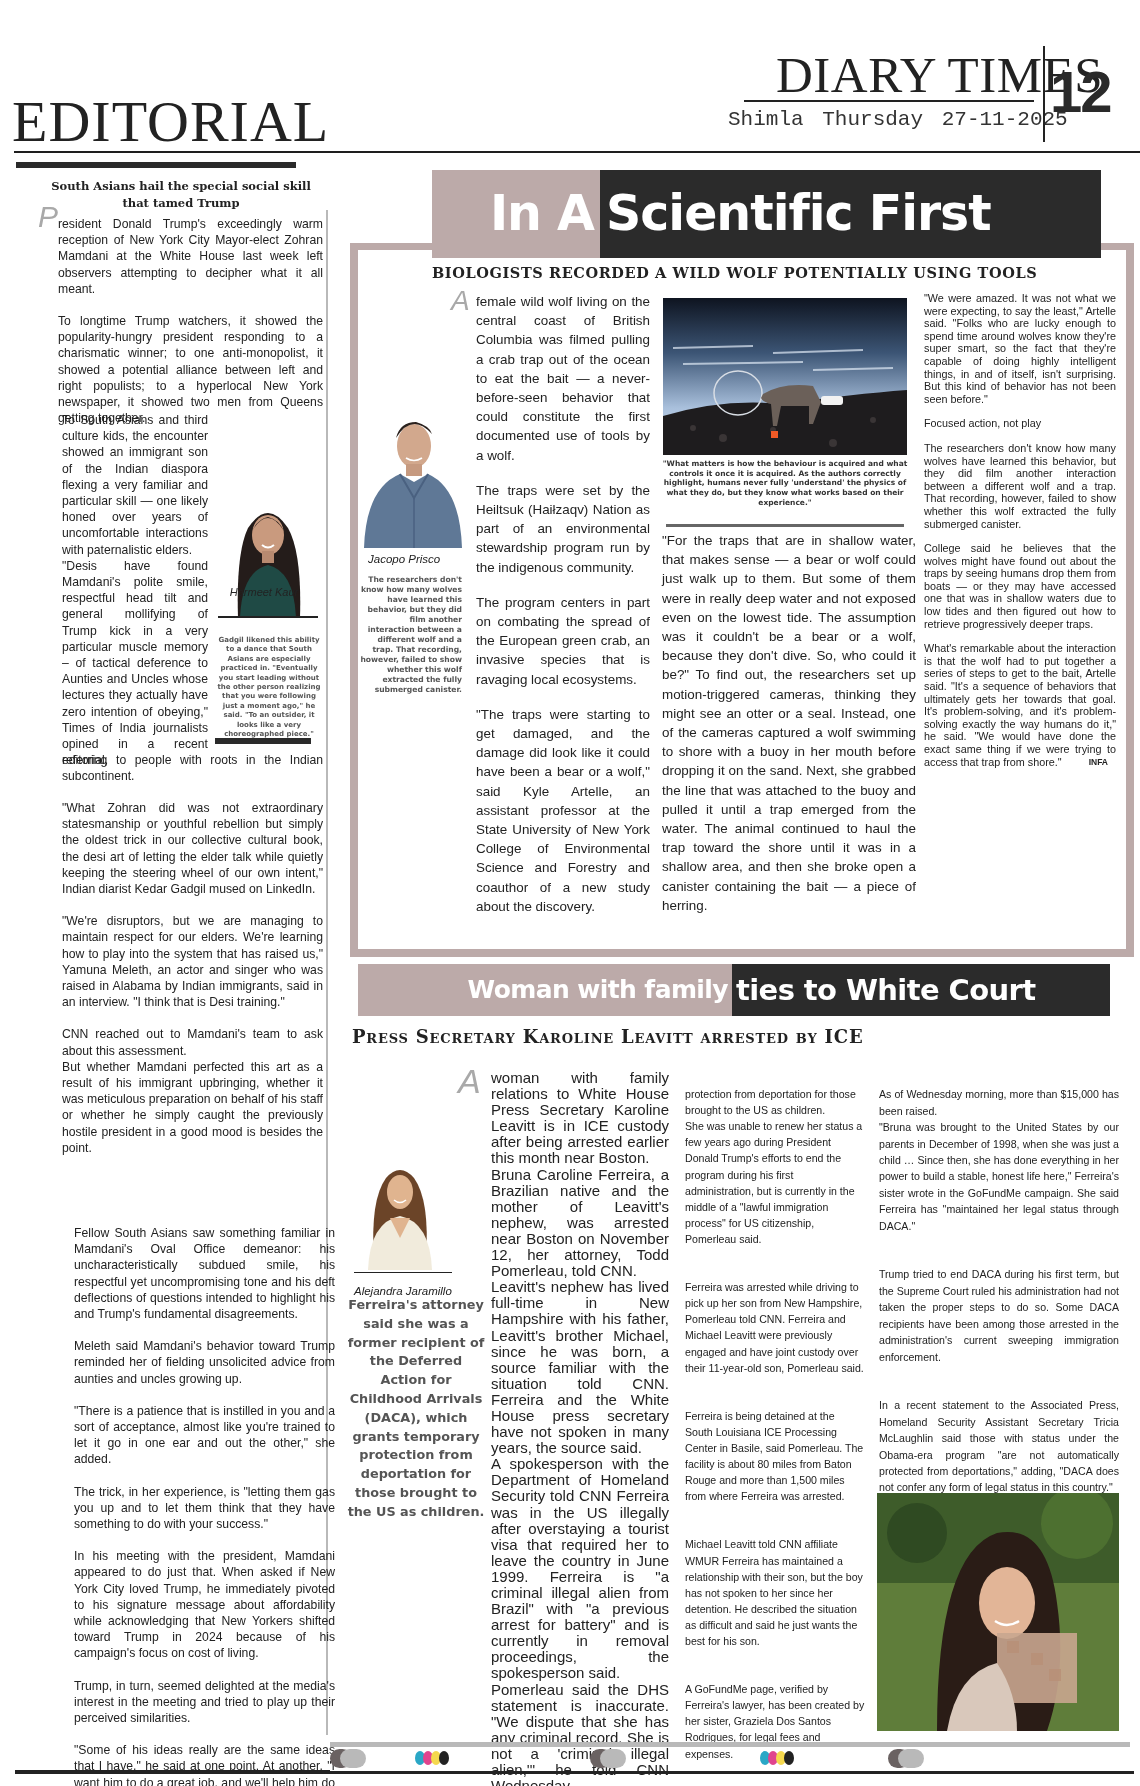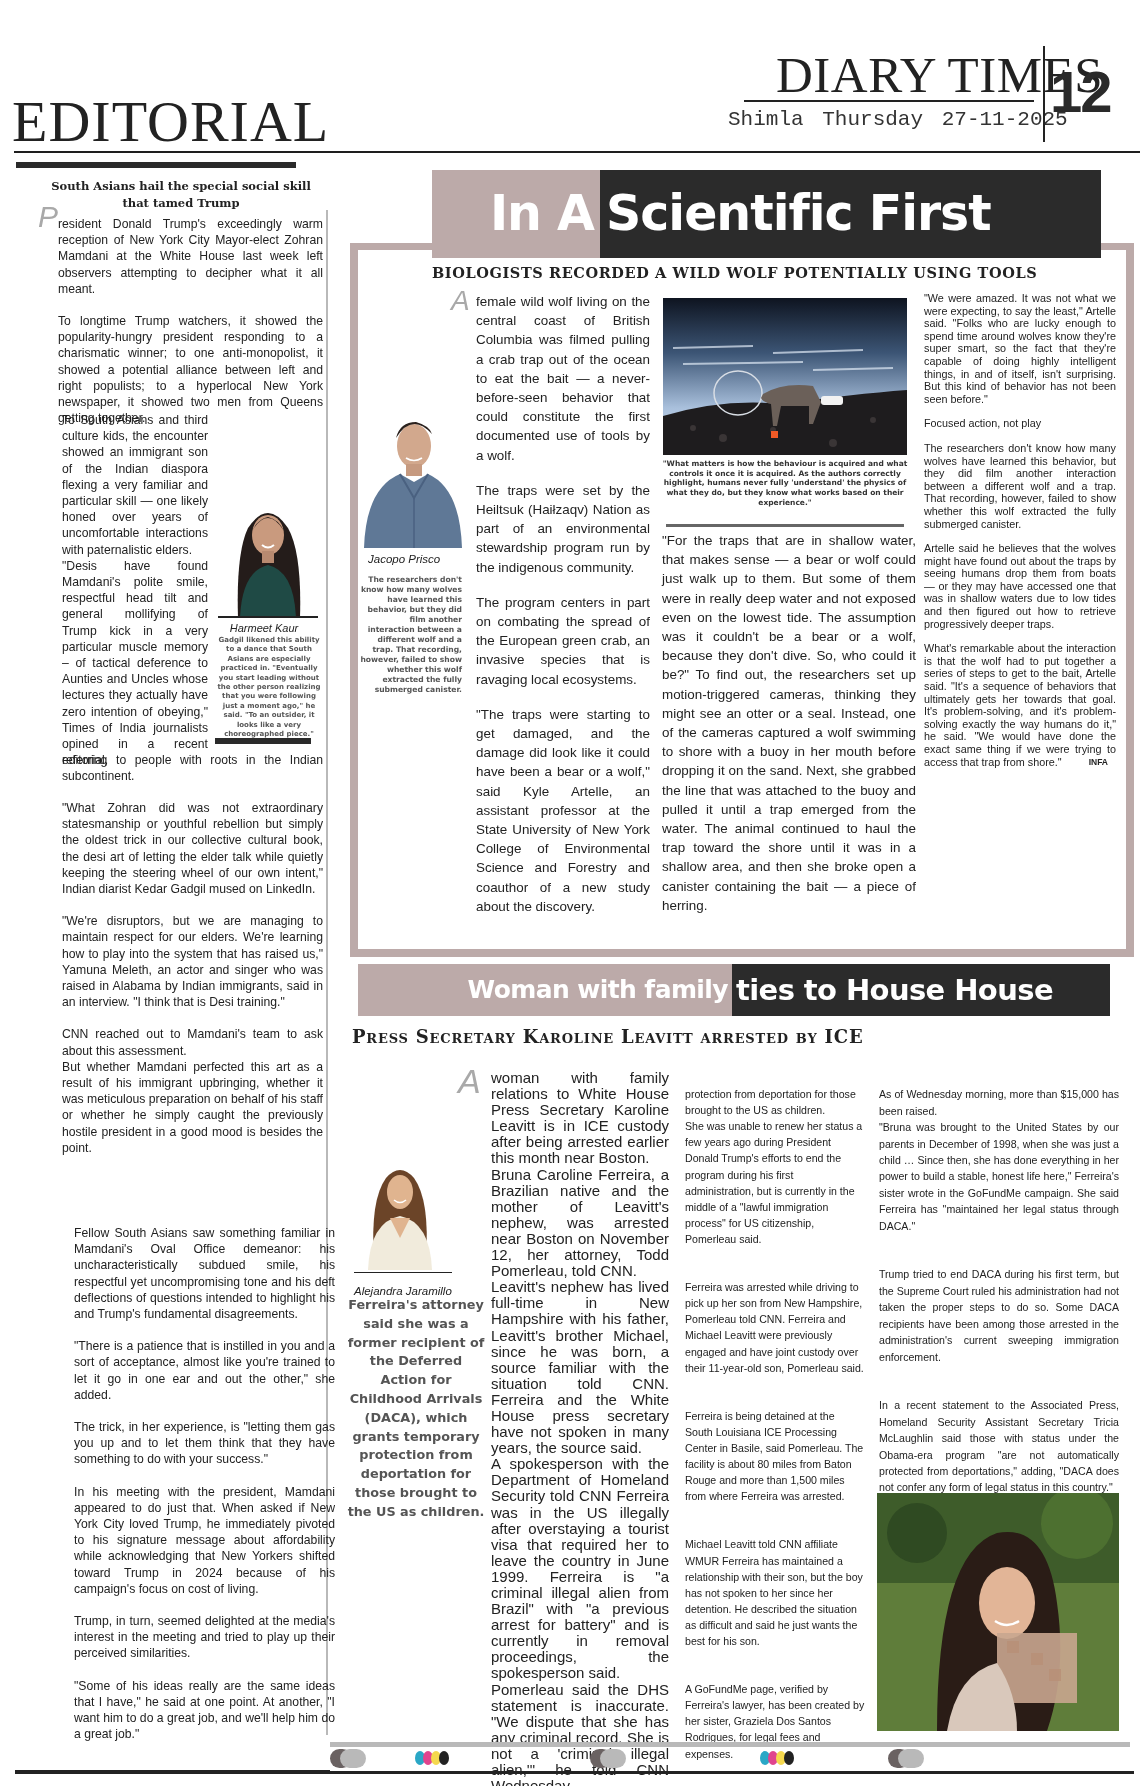--- a/index.html
+++ b/index.html
@@ -21,21 +21,21 @@
   #page-divider { left: 1043px; top: 46px; width: 2px; height: 96px; background: #222; }
   #page-number { left: 1050px; top: 62px; font-family: "Liberation Sans", sans-serif; font-weight: 700; font-size: 58px; line-height: 60px; color: #2a2a2a; letter-spacing: -2px; }
 
   
   #ed-headline { left: 48px; top: 178px; width: 266px; text-align: center; font-family: "DejaVu Serif", serif; font-weight: 700; font-size: 11.5px; line-height: 17px; color: #222; }
   #ed-col-rule { left: 326px; top: 210px; width: 2px; height: 1525px; background: #b9b9b9; }
   #ed-dropcap { left: 38px; top: 200px; font-size: 30px; }
   #ed-body-1 { left: 58px; top: 216px; width: 265px; }
   #ed-body-narrow { left: 62px; top: 412px; width: 146px; }
   #harmeet-photo { left: 218px; top: 493px; width: 100px; height: 125px; background: linear-gradient(180deg,#fff 0%,#fff 6%, #f4eee9 6%, #f4eee9 12%, #2b2220 12%); border-bottom: 2px solid #222; overflow: hidden; }
-  #harmeet-caption-name { left: 210px; top: 622px; width: 108px; text-align: center; font-style: italic; font-size: 11px; color: #222; }
+  #harmeet-caption-name { left: 210px; top: 586px; width: 108px; text-align: center; font-style: italic; font-size: 11px; color: #222; }
   #harmeet-quote { left: 214px; top: 636px; width: 110px; text-align: center; font-family: "DejaVu Sans", sans-serif; font-weight: 700; font-size: 7px; line-height: 9.4px; color: #555; }
   #harmeet-bar { left: 215px; top: 738px; width: 96px; height: 6px; background: #2a2a2a; }
   #ed-body-wide { left: 62px; top: 752px; width: 261px; }
   #ed-body-2 { left: 62px; top: 800px; width: 261px; }
   #ed-body-3 { left: 74px; top: 1183px; width: 261px; margin-top: 42px; }
   #ed-bottom-rule { left: 15px; top: 1770px; width: 315px; height: 4px; background: #222; }
 
   
   #sci-frame { left: 350px; top: 243px; width: 784px; height: 714px; border: 8px solid #bcaaa9; border-top-width: 7px; }
   #sci-headline-left { left: 432px; top: 170px; width: 168px; height: 88px; background: #bcaaa9; color: #fff; font-family: "DejaVu Sans", sans-serif; font-weight: 700; font-size: 49px; line-height: 88px; text-align: right; padding-right: 6px; letter-spacing: -1px; }
@@ -126,20 +126,21 @@
   <p class="tight"> referring to people with roots in the Indian subcontinent.</p>
 </div>
 <div class="abs body-text" id="ed-body-2">
   <p>"What Zohran did was not extraordinary statesmanship or youthful rebellion but simply the oldest trick in our collective cultural book, the desi art of letting the elder talk while quietly keeping the steering wheel of our own intent," Indian diarist Kedar Gadgil mused on LinkedIn.</p>
   <p>"We're disruptors, but we are managing to maintain respect for our elders. We're learning how to play into the system that has raised us," Yamuna Meleth, an actor and singer who was raised in Alabama by Indian immigrants, said in an interview. "I think that is Desi training."</p>
   <p class="tight">CNN reached out to Mamdani's team to ask about this assessment.</p>
   <p>But whether Mamdani perfected this art as a result of his immigrant upbringing, whether it was meticulous preparation on behalf of his staff or whether he simply caught the previously hostile president in a good mood is besides the point.</p>
 </div>
 <div class="abs body-text" id="ed-body-3">
   <p>Fellow South Asians saw something familiar in Mamdani's Oval Office demeanor: his uncharacteristically subdued smile, his respectful yet uncompromising tone and his deft deflections of questions intended to highlight his and Trump's fundamental disagreements.</p>
+  <p>Meleth said Mamdani's behavior toward Trump reminded her of fielding unsolicited advice from aunties and uncles growing up.</p>
   <p> "There is a patience that is instilled in you and a sort of acceptance, almost like you're trained to let it go in one ear and out the other," she added.</p>
   <p> The trick, in her experience, is "letting them gas you up and to let them think that they have something to do with your success."</p>
   <p>In his meeting with the president, Mamdani appeared to do just that. When asked if New York City loved Trump, he immediately pivoted to his signature message about affordability while acknowledging that New Yorkers shifted toward Trump in 2024 because of his campaign's focus on cost of living.</p>
   <p>Trump, in turn, seemed delighted at the media's interest in the meeting and tried to play up their perceived similarities.</p>
   <p> "Some of his ideas really are the same ideas that I have," he said at one point. At another, "I want him to do a great job, and we'll help him do a great job."</p>
 </div>
 <div class="abs" id="ed-bottom-rule"></div>
 
 <div class="abs" id="sci-frame"></div>
 <div class="abs" id="sci-headline-left">In A</div>
@@ -202,26 +203,26 @@
 </div>
 <div class="abs" id="wolf-caption">"What matters is how the behaviour is acquired and what controls it once it is acquired. As the authors correctly highlight, humans never fully 'understand' the physics of what they do, but they know what works based on their experience."</div>
 <div class="abs" id="wolf-rule"></div>
 <div class="abs body-text" id="sci-col2">
   <p class="tight">"For the traps that are in shallow water, that makes sense — a bear or wolf could just walk up to them. But some of them were in really deep water and not exposed even on the lowest tide. The assumption was it couldn't be a bear or a wolf, because they don't dive. So, who could it be?" To find out, the researchers set up motion-triggered cameras, thinking they might see an otter or a seal. Instead, one of the cameras captured a wolf swimming to shore with a buoy in her mouth before dropping it on the sand. Next, she grabbed the line that was attached to the buoy and pulled it until a trap emerged from the water. The animal continued to haul the trap toward the shore until it was in a shallow area, and then she broke open a canister containing the bait — a piece of herring.</p>
 </div>
 <div class="abs body-text" id="sci-col3">
   <p class="tight">"We were amazed. It was not what we were expecting, to say the least," Artelle said. "Folks who are lucky enough to spend time around wolves know they're super smart, so the fact that they're capable of doing highly intelligent things, in and of itself, isn't surprising. But this kind of behavior has not been seen before."</p>
   <p class="tight" style="text-align:left;">Focused action, not play</p>
   <p class="tight">The researchers don't know how many wolves have learned this behavior, but they did film another interaction between a different wolf and a trap. That recording, however, failed to show whether this wolf extracted the fully submerged canister.</p>
-  <p>Artelle said he believes that the wolves might have found out about the traps by seeing humans drop them from boats — or they may have accessed one that was in shallow waters due to low tides and then figured out how to retrieve progressively deeper traps.</p>
+  <p>College said he believes that the wolves might have found out about the traps by seeing humans drop them from boats — or they may have accessed one that was in shallow waters due to low tides and then figured out how to retrieve progressively deeper traps.</p>
   <p class="tight"><span>What's remarkable about the interaction is that the wolf had to put together a series of steps to get to the bait, Artelle said. "It's a sequence of behaviors that ultimately gets her towards that goal. It's problem-solving, and it's problem-solving exactly the way humans do it," he said. "We would have done the exact same thing if we were trying to access that trap from shore."</span><span id="infa-credit">INFA</span></p>
 </div>
 
 <div class="abs" id="wh-headline-left">Woman with family</div>
-<div class="abs" id="wh-headline-right">ties to House House</div>
+<div class="abs" id="wh-headline-right">ties to White Court</div>
 <div class="abs" id="wh-subhead">Press Secretary Karoline Leavitt arrested by ICE</div>
 
 <div class="abs" id="alejandra-photo">
   <svg width="88" height="110" viewBox="0 0 88 110">
     <rect width="88" height="110" fill="#ffffff"></rect>
     <path d="M18 100 Q14 40 30 18 Q44 2 58 18 Q74 40 70 100 Z" fill="#6b4428"></path>
     <ellipse cx="44" cy="32" rx="13" ry="17" fill="#e0b48f"></ellipse>
     <path d="M38 40 Q44 45 50 40" stroke="#fff" stroke-width="1.6" fill="none"></path>
     <path d="M12 110 Q14 62 44 56 Q74 62 76 110 Z" fill="#f1ebdc"></path>
     <path d="M34 58 L44 78 L54 58" fill="#e0b48f"></path>

